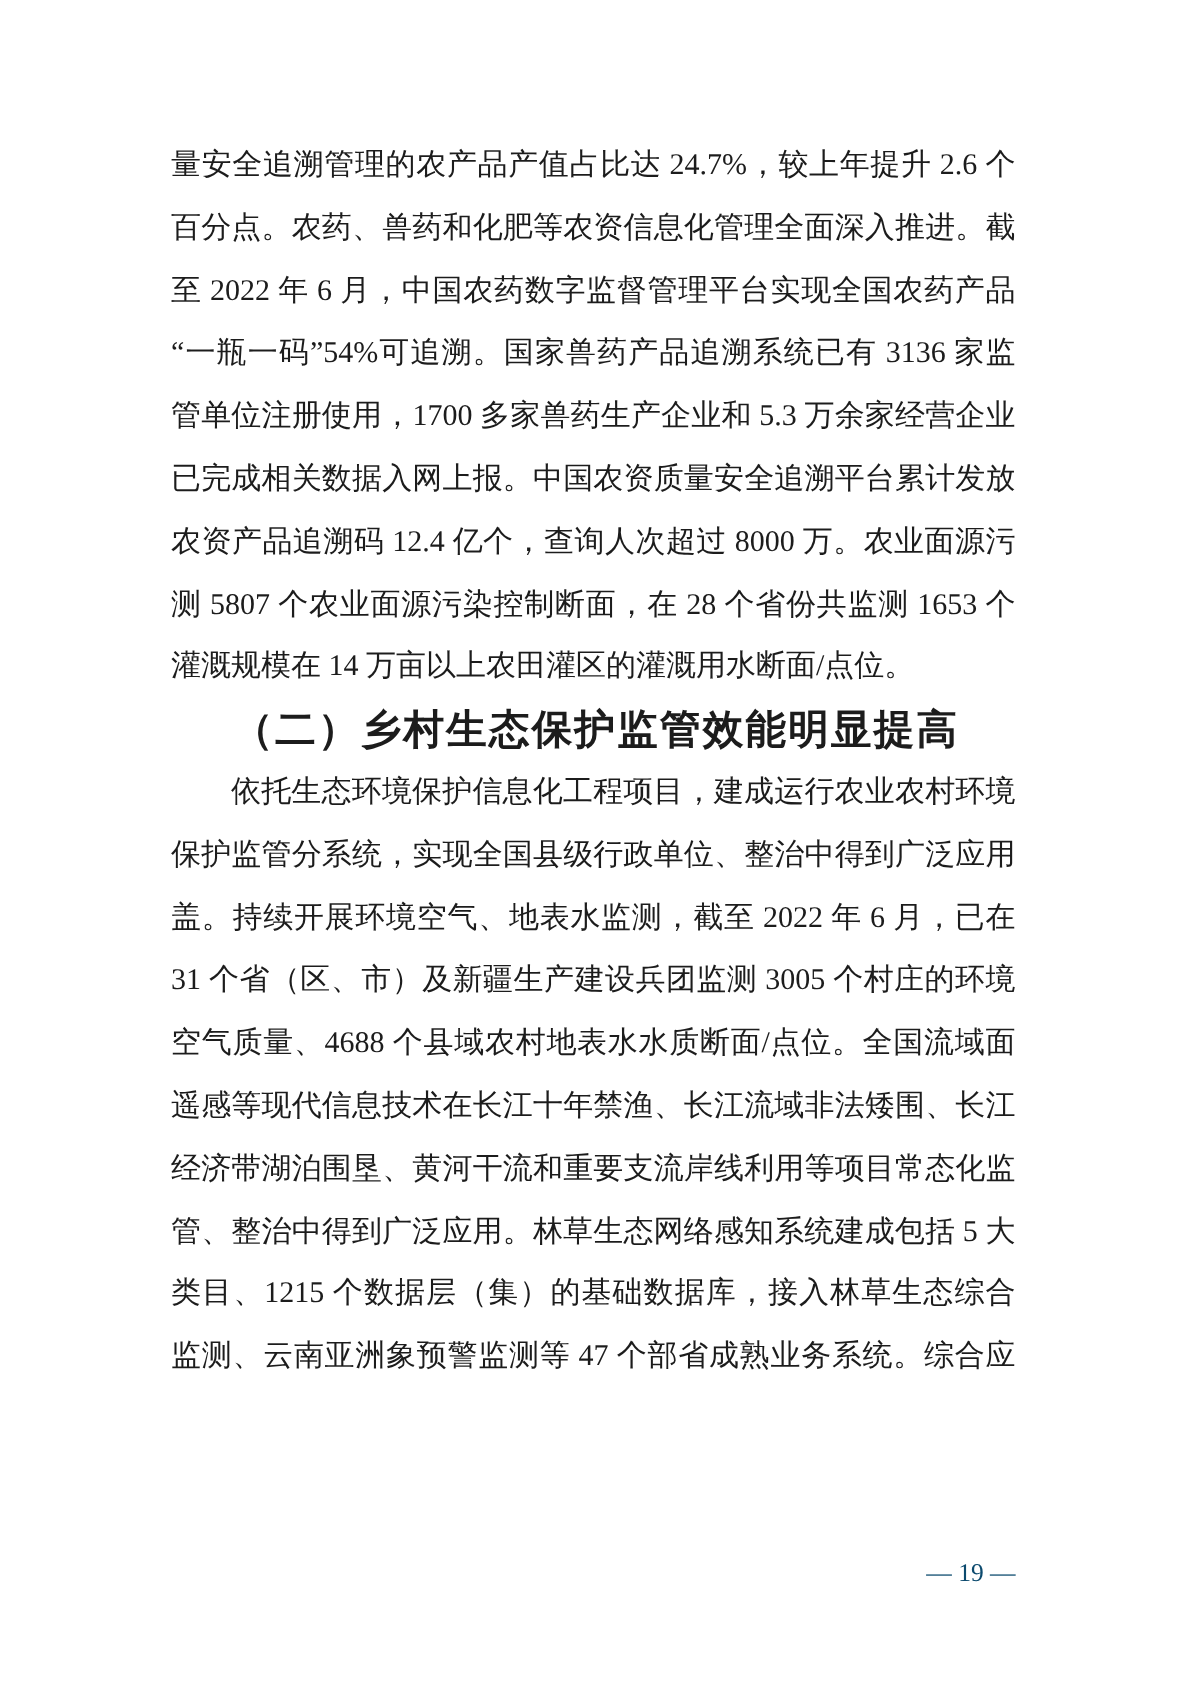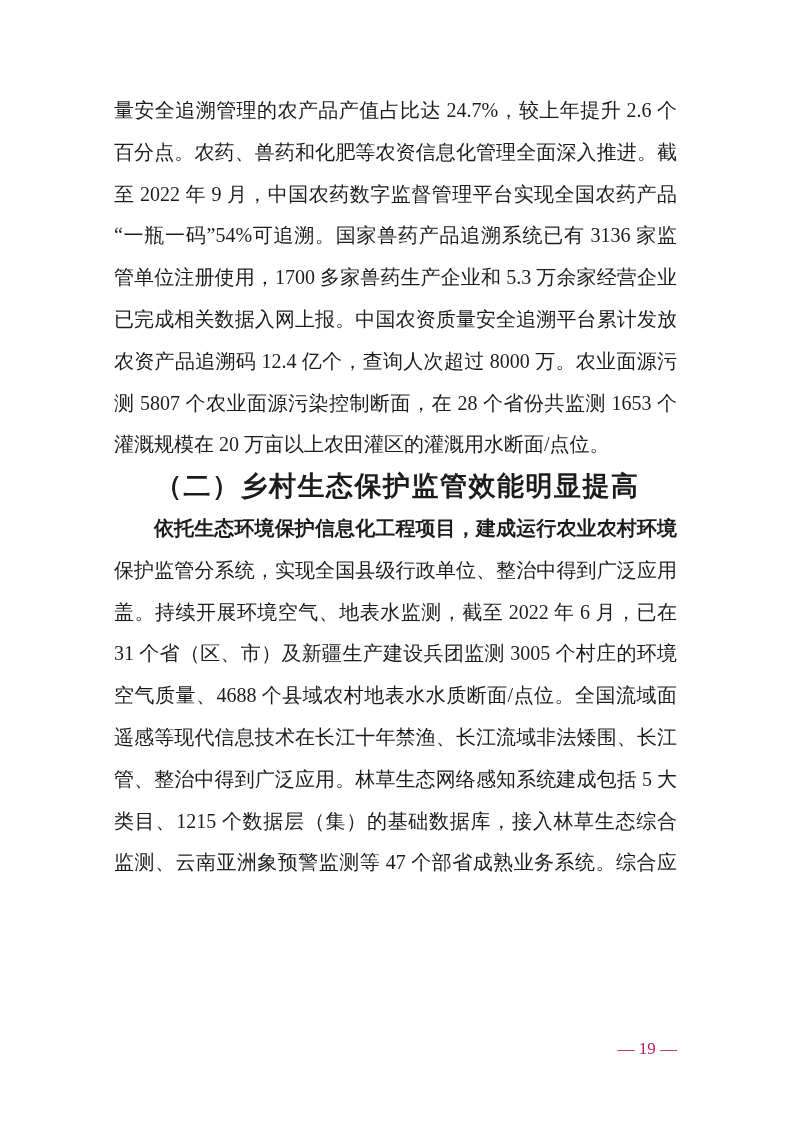--- a/index.html
+++ b/index.html
@@ -32,70 +32,70 @@
     white-space: nowrap;
   }
   
   .para-1 .line:last-child {
     text-align-last: left;
     text-align: left;
   }
   
   .para-2 .line:first-child {
     padding-left: 40px;
-    font-weight: bold;
   }
   .section-heading {
     font-size: 27px;
     line-height: 41.8px;
     height: 41.8px;
     font-weight: bold;
     padding-left: 41px;
     letter-spacing: 1.5px;
     overflow: hidden;
     white-space: nowrap;
   }
   .page-number {
     position: absolute;
     left: 114px;
     top: 1038px;
     width: 563px;
     text-align: right;
     font-size: 17px;
     line-height: 22px;
-    color: #be185d;
+    color: #0c4a6e;
   }
 </style>
 </head>
 <body>
 
 <div class="sheet">
   <div class="text-block">
 
     <div class="para-1">
         <div class="line">量安全追溯管理的农产品产值占比达 24.7%，较上年提升 2.6 个</div>
         <div class="line">百分点。农药、兽药和化肥等农资信息化管理全面深入推进。截</div>
-        <div class="line">至 2022 年 9 月，中国农药数字监督管理平台实现全国农药产品</div>
+        <div class="line">至 2022 年 6 月，中国农药数字监督管理平台实现全国农药产品</div>
         <div class="line">“一瓶一码”54%可追溯。国家兽药产品追溯系统已有 3136 家监</div>
         <div class="line">管单位注册使用，1700 多家兽药生产企业和 5.3 万余家经营企业</div>
         <div class="line">已完成相关数据入网上报。中国农资质量安全追溯平台累计发放</div>
         <div class="line">农资产品追溯码 12.4 亿个，查询人次超过 8000 万。农业面源污</div>
         <div class="line">测 5807 个农业面源污染控制断面，在 28 个省份共监测 1653 个</div>
-        <div class="line">灌溉规模在 20 万亩以上农田灌区的灌溉用水断面/点位。</div>
+        <div class="line">灌溉规模在 14 万亩以上农田灌区的灌溉用水断面/点位。</div>
       </div>
 
     <div class="section-heading">（二）乡村生态保护监管效能明显提高</div>
 
     <div class="para-2">
         <div class="line">依托生态环境保护信息化工程项目，建成运行农业农村环境</div>
         <div class="line">保护监管分系统，实现全国县级行政单位、整治中得到广泛应用</div>
         <div class="line">盖。持续开展环境空气、地表水监测，截至 2022 年 6 月，已在</div>
         <div class="line">31 个省（区、市）及新疆生产建设兵团监测 3005 个村庄的环境</div>
         <div class="line">空气质量、4688 个县域农村地表水水质断面/点位。全国流域面</div>
         <div class="line">遥感等现代信息技术在长江十年禁渔、长江流域非法矮围、长江</div>
+        <div class="line">经济带湖泊围垦、黄河干流和重要支流岸线利用等项目常态化监</div>
         <div class="line">管、整治中得到广泛应用。林草生态网络感知系统建成包括 5 大</div>
         <div class="line">类目、1215 个数据层（集）的基础数据库，接入林草生态综合</div>
         <div class="line">监测、云南亚洲象预警监测等 47 个部省成熟业务系统。综合应</div>
       </div>
 
   </div>
 
   <div class="page-number">— 19 —</div>
 </div>
 

